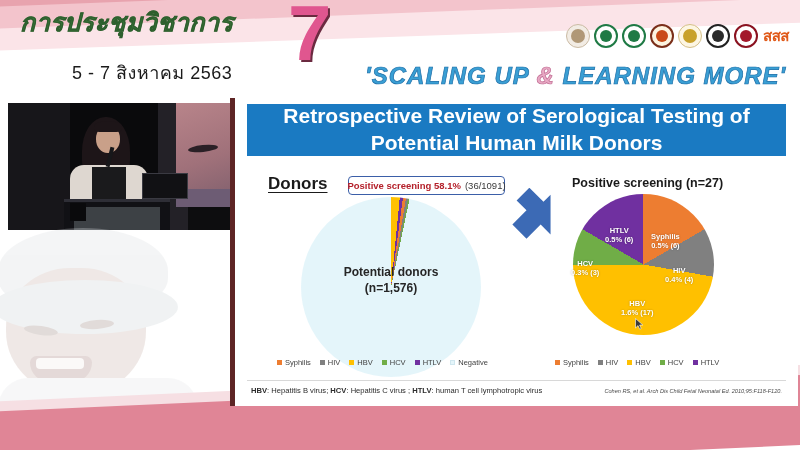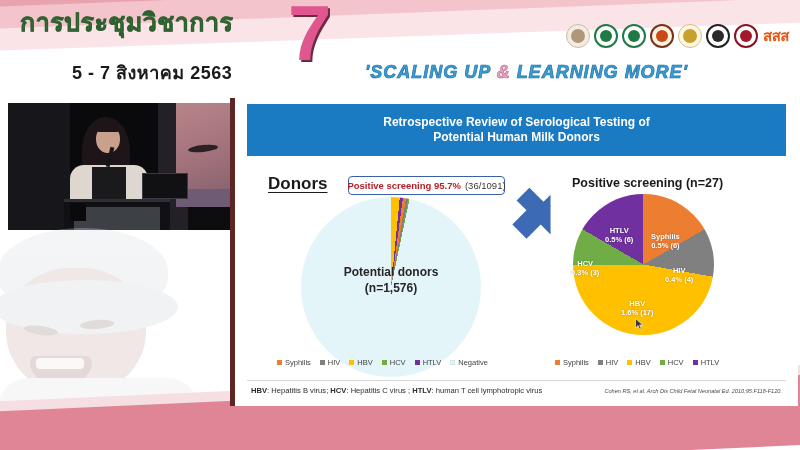--- a/index.html
+++ b/index.html
@@ -19,34 +19,34 @@
   .hdr-band-pale {
     position:absolute; left:-40px; top:30px; width:900px; height:40px;
     background:#fbe4e8; transform:rotate(-2.2deg); transform-origin:left center;
   }
   .hdr-white-wedge {
     position:absolute; left:-40px; top:52px; width:900px; height:60px;
     background:#ffffff; transform:rotate(-2.0deg); transform-origin:left center;
   }
   .thai-line1, .thai-line2 {
     position:absolute; font-weight:bold; color:#3c7b3c;
-    -webkit-text-stroke:0.6px #2e5f2e; white-space:nowrap; letter-spacing:0.5px;
+    -webkit-text-stroke:0.6px #2e5f2e; white-space:nowrap; letter-spacing:0.5px;font-style:italic;
   }
   .thai-line1 { left:20px; top:2px; font-size:25px; }
   .thai-line2 { left:10px; top:28px; font-size:25px; }
   .thai-date {
-    position:absolute; left:72px; top:58px; font-size:18px; font-weight:bold;
+    position:absolute; left:72px; top:58px; font-size:18px; font-weight:normal;
     color:#1a1a1a; white-space:nowrap; letter-spacing:0.5px;
   }
   .big-seven {
     position:absolute; left:288px; top:-6px; font-size:78px; font-weight:bold;
     color:#e0568f; line-height:1; text-shadow:2px 2px 0 #6b2a40;
   }
   .scaling-up {
-    position:absolute; left:365px; top:62px; font-size:18px; font-weight:bold;
+    position:absolute; left:365px; top:62px; font-size:24px; font-weight:bold;
     font-style:italic; color:#3a9fd4; white-space:nowrap; letter-spacing:1px;
     -webkit-text-stroke:0.7px #1e6ea8;
   }
   .scaling-up .amp { color:#e8a9c4; -webkit-text-stroke:0.7px #c06a92; }
   .logo-row { position:absolute; left:566px; top:24px; display:flex; gap:4px; align-items:center; }
   .logo { width:24px; height:24px; border-radius:50%; position:relative; }
   .logo.l1 { background:#f2ece4; border:1px solid #cbbba4; }
   .logo.l2, .logo.l3 { background:#ffffff; border:2px solid #1f7a45; }
   .logo.l4 { background:#fdf4e0; border:2px solid #7a2f1a; }
   .logo.l5 { background:#fdf6e3; border:1px solid #d5c089; }
@@ -104,21 +104,21 @@
     background:#f6dfe3; transform:rotate(-2.6deg); transform-origin:left top;
   }
 
   
   .slide { position:absolute; left:235px; top:98px; width:563px; height:308px; background:#ffffff; }
   .slide-edge { position:absolute; left:230px; top:98px; width:5px; height:308px; background:#5e2525; }
   .slide-title {
     position:absolute; left:12px; top:6px; width:539px; height:52px;
     background:#1a7ac2; color:#ffffff; display:flex; flex-direction:column;
     align-items:center; justify-content:center; text-align:center;
-    font-size:12px; font-weight:bold; line-height:1.28; padding:0 8px;
+    font-size:21px; font-weight:bold; line-height:1.28; padding:0 8px;
   }
 
   .result-label {
     position:absolute; left:33px; top:76px; font-size:17px; font-weight:bold;
     color:#1a1a1a; text-decoration:underline; text-underline-offset:3px;
   }
 
   .callout {
     position:absolute; left:113px; top:78px; width:157px; height:19px;
     border:1.6px solid #3b5fa8; border-radius:4px; background:#ffffff;
@@ -277,21 +277,21 @@
   <div class="slide">
 
     <div class="slide-title">
       <div>Retrospective Review of Serological Testing of</div>
       <div>Potential Human Milk Donors</div>
     </div>
 
     <div class="result-label">Donors</div>
 
     <div class="callout">
-      <span class="pct">Positive screening 95.7%</span>
+      <span class="pct">Positive screening 58.1%</span>
       <span class="frac">(36/1091)</span>
     </div>
 
     <svg class="arrow-blue" viewBox="0 0 62 60">
       <path d="M4 12 L24 12 L24 2 L52 30 L38 30 L38 50 L18 50 L18 30 L4 30 Z" fill="#3c6ab5" transform="rotate(45 28 28)"></path>
     </svg>
 
     <div class="pie-left">
       <div class="disc"></div>
       <div class="cap1">Potential donors</div>

